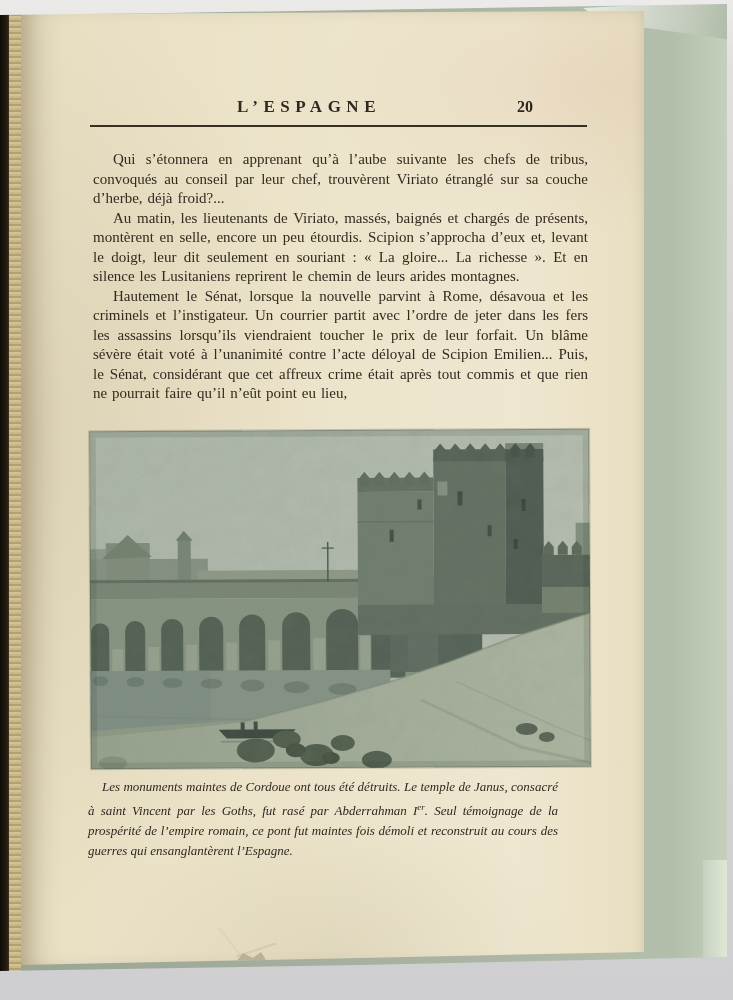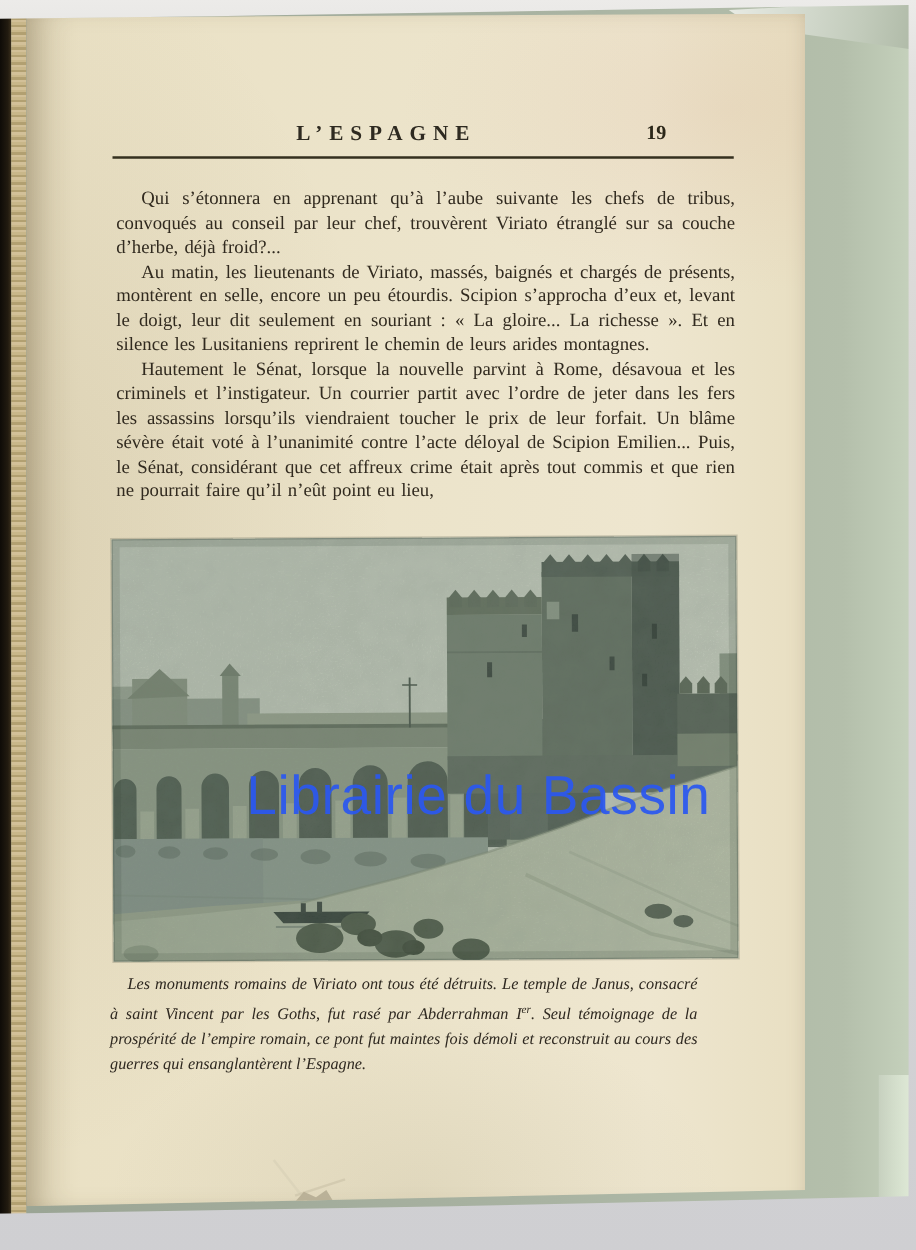--- a/index.html
+++ b/index.html
@@ -58,21 +58,21 @@
 
 <div class="stage">
   <div class="book">
     <div class="jacket-corner"></div>
     <div class="cover-shine"></div>
     <div class="spine-dark"></div>
     <div class="page-block-edge"></div>
 
     <div class="page">
       <div class="running-title">L’ESPAGNE</div>
-      <div class="page-number">19</div>
+      <div class="page-number">20</div>
       <div class="header-rule"></div>
 
       <div class="body-text">
         <p>Qui s’étonnera en apprenant qu’à l’aube suivante les chefs de tribus, convoqués au conseil par leur chef, trouvèrent Viriato étranglé sur sa couche d’herbe, déjà froid?...</p>
         <p>Au matin, les lieutenants de Viriato, massés, baignés et chargés de présents, montèrent en selle, encore un peu étourdis. Scipion s’approcha d’eux et, levant le doigt, leur dit seulement en souriant : « La gloire... La richesse ». Et en silence les Lusitaniens reprirent le chemin de leurs arides montagnes.</p>
         <p>Hautement le Sénat, lorsque la nouvelle parvint à Rome, désavoua et les criminels et l’instigateur. Un courrier partit avec l’ordre de jeter dans les fers les assassins lorsqu’ils viendraient toucher le prix de leur forfait. Un blâme sévère était voté à l’unanimité contre l’acte déloyal de Scipion Emilien... Puis, le Sénat, considérant que cet affreux crime était après tout commis et que rien ne pourrait faire qu’il n’eût point eu lieu,</p>
       </div>
 
       <figure class="photo">
         <svg width="500" height="338" viewBox="0 0 500 338" xmlns="http://www.w3.org/2000/svg">
@@ -240,22 +240,21 @@
 
           <g>
             <rect x="0" y="0" width="500" height="338" filter="url(#blotchF)" opacity="0.16"></rect>
             <rect x="0" y="0" width="500" height="338" filter="url(#grainF)" opacity="0.26"></rect>
             <rect x="3" y="3" width="494" height="332" fill="none" stroke="#2e3a30" stroke-width="7" opacity="0.13"></rect>
             <rect x="0.5" y="0.5" width="499" height="337" fill="none" stroke="#49564b" stroke-width="1" opacity="0.35"></rect>
           </g>
         </svg>
       </figure>
 
-      <div class="watermark" style="color:#2b58f0">Librairie du Bassin</div>
-
-      <div class="caption"><span class="caption-first">Les monuments romains de Viriato ont tous été détruits. Le temple de Janus, consacré à saint Vincent par les Goths, fut rasé par Abderrahman I</span><sup>er</sup><span>. Seul témoignage de la prospérité de l’empire romain, ce pont fut maintes fois démoli et reconstruit au cours des guerres qui ensanglantèrent l’Espagne.</span></div>
+
+      <div class="caption"><span class="caption-first">Les monuments maintes de Cordoue ont tous été détruits. Le temple de Janus, consacré à saint Vincent par les Goths, fut rasé par Abderrahman I</span><sup>er</sup><span>. Seul témoignage de la prospérité de l’empire romain, ce pont fut maintes fois démoli et reconstruit au cours des guerres qui ensanglantèrent l’Espagne.</span></div>
 
       <div class="tear-line1"></div>
       <div class="tear-line2"></div>
       <div class="tear-notch"></div>
     </div>
   </div>
 </div>
 
 </body></html>

